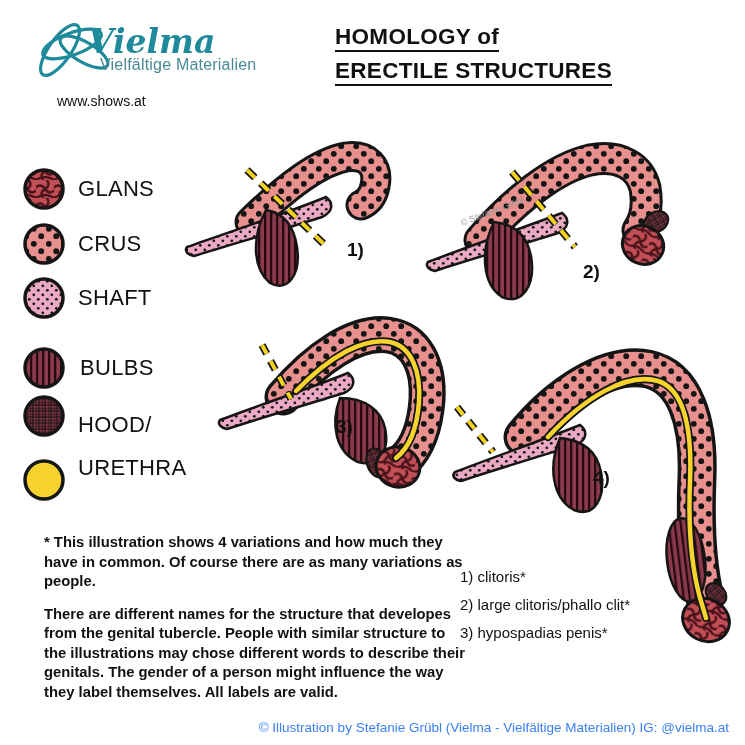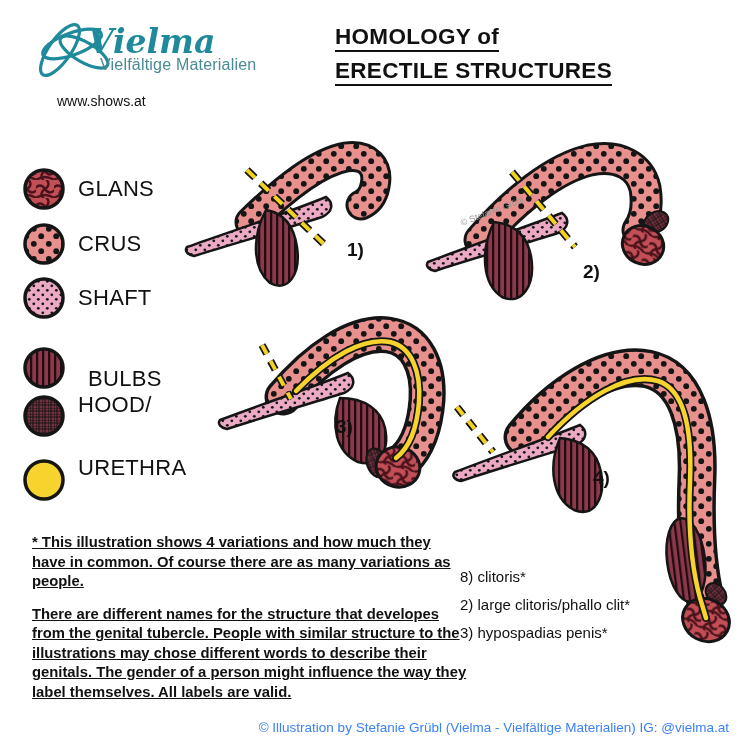--- a/index.html
+++ b/index.html
@@ -19,21 +19,21 @@
   .title .underline{border-bottom:2.5px solid #111;padding-bottom:1px;}
 
   
   .legend-label{position:absolute;font-size:22px;font-weight:400;letter-spacing:.3px;line-height:23px;}
 
   
   .fig-num{position:absolute;font-size:19px;font-weight:700;}
 
   
   .footnotes{position:absolute;left:32px;top:533px;width:436px;font-size:14.8px;font-weight:700;line-height:1.32;}
-  .footnotes p{margin:0 0 13px 0;text-decoration:underline;}
+  .footnotes p{margin:0 0 13px 12px;}
   .labels-list{position:absolute;left:460px;top:563px;font-size:15px;line-height:28px;}
   .copyright{position:absolute;right:16px;bottom:10px;font-size:13.5px;color:#3b82f6;}
 </style>
 </head>
 <body>
 
 <div id="canvas">
 
   <svg id="figures-svg" width="745" height="745" viewBox="0 0 745 745">
     <defs>
@@ -134,37 +134,37 @@
   <div class="brand-url">www.shows.at</div>
 
   <div class="title">
     <div><span class="underline">HOMOLOGY of</span></div>
     <div><span class="underline">ERECTILE STRUCTURES</span></div>
   </div>
 
   <div class="legend-label" style="left:78px;top:177px;">GLANS</div>
   <div class="legend-label" style="left:78px;top:232px;">CRUS</div>
   <div class="legend-label" style="left:78px;top:286px;">SHAFT</div>
-  <div class="legend-label" style="left:88px;top:356px;margin-top:11px;">BULBS</div>
-  <div class="legend-label" style="left:78px;top:393px;">
+  <div class="legend-label" style="left:80px;top:356px;">BULBS</div>
+  <div class="legend-label" style="left:78px;top:413px;">
     <span style="display:block;">HOOD/</span>
   </div>
   <div class="legend-label" style="left:78px;top:456px;">URETHRA</div>
 
   <div class="fig-num" style="left:347px;top:239px;">1)</div>
   <div class="fig-num" style="left:583px;top:261px;">2)</div>
   <div class="fig-num" style="left:336px;top:416px;">3)</div>
   <div class="fig-num" style="left:593px;top:467px;">4)</div>
 
   <div class="footnotes">
     <p>* This illustration shows 4 variations and how much they have in common. Of course there are as many variations as people.</p>
     <p>There are different names for the structure that developes from the genital tubercle. People with similar structure to the illustrations may chose different words to describe their genitals. The gender of a person might influence the way they label themselves. All labels are valid.</p>
   </div>
 
   <div class="labels-list">
-    <div>8) clitoris*</div>
+    <div>1) clitoris*</div>
     <div>2) large clitoris/phallo clit*</div>
     <div>3) hypospadias penis*</div>
   </div>
 
   <div class="copyright">© Illustration by Stefanie Grübl (Vielma - Vielfältige Materialien) IG: @vielma.at</div>
 
 </div>
 
 </body></html>

